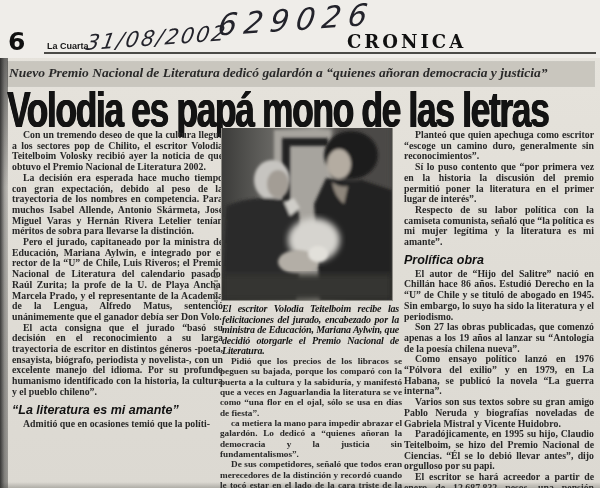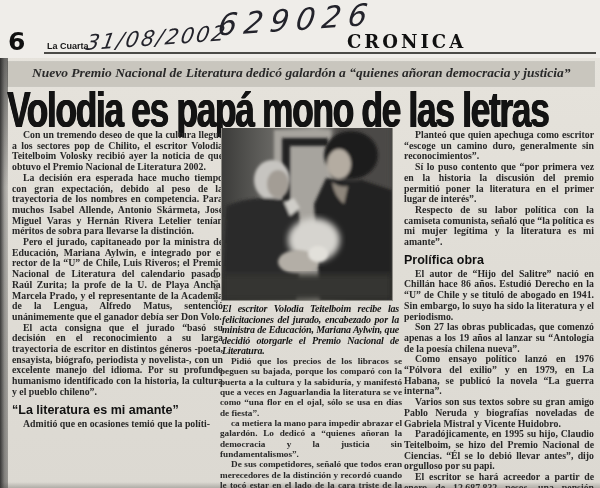--- a/index.html
+++ b/index.html
@@ -17,34 +17,34 @@
   .hand-date{position:absolute;left:86px;top:26px;font-size:21px;letter-spacing:2px;transform:rotate(-4deg) skewX(-14deg);}
 
   
   .page-number{position:absolute;left:8px;top:27px;font-family:"DejaVu Sans",sans-serif;font-weight:bold;font-size:25px;color:#101010;}
   .paper-logo{position:absolute;left:47px;top:41px;font-family:"Liberation Sans",sans-serif;font-weight:bold;font-size:9px;color:#161616;letter-spacing:0;}
   .section-title{position:absolute;left:347px;top:31px;font-family:"DejaVu Serif",serif;font-weight:bold;font-size:18px;letter-spacing:3px;color:#101010;}
   .header-rule{position:absolute;left:44px;top:52px;width:552px;height:2px;background:#4a4a46;}
 
   
   .kicker-bar{position:absolute;left:8px;top:62px;width:586px;height:24px;background:#c9c6be;box-shadow:0 0 0 1px rgba(120,118,110,.25);}
-  .kicker-text{position:absolute;left:24px;top:3px;font-family:"Liberation Serif",serif;font-style:italic;font-weight:bold;font-size:13.5px;color:#18181
+  .kicker-text{position:absolute;left:1px;top:3px;font-family:"Liberation Serif",serif;font-style:italic;font-weight:bold;font-size:13.5px;color:#18181
 
 8;white-space:nowrap;}
   .headline{position:absolute;left:7px;top:83px;width:600px;height:44px;overflow:visible;}
   .headline span{display:inline-block;white-space:nowrap;font-family:"Liberation Sans",sans-serif;font-weight:bold;font-size:41px;letter-spacing:-1.5px;color:#131313;transform:scale(.86,1.2);transform-origin:0 0;text-shadow:.7px 0 0 #131313,-.4px 0 0 #131313;}
 
   
   .article{position:absolute;left:8px;top:128px;width:588px;height:360px;overflow:hidden;}
   .col{position:absolute;top:2px;text-align:justify;color:#282828;}
   .col p{margin:0;text-indent:11px;font-weight:bold;}
   .col-left{left:4px;width:211px;font-size:9.8px;line-height:10.7px;}
   .col-right{left:396px;width:190px;font-size:9.8px;line-height:10.7px;}
   .col-mid-text{left:212px;top:228px;width:182px;font-size:9.2px;line-height:10.35px;}
-  .subhead{font-family:"Liberation Sans",sans-serif;font-weight:bold;font-size:12.5px;line-height:14px;margin:5px 0 2px;text-indent:0;text-align:left;color:#111;}
+  .subhead{font-family:"Liberation Sans",sans-serif;font-weight:bold;font-size:12.5px;line-height:14px;margin:5px 0 2px;text-indent:0;text-align:left;color:#111;font-style:italic;}
 
   
   .news-photo{position:absolute;left:214px;top:-6px;width:170px;height:178px;outline:1px solid #8d8b85;background:#777;}
   .photo-credit-vertical{position:absolute;left:206px;top:140px;width:4px;height:36px;opacity:.55;
     background:repeating-linear-gradient(180deg,#55544f 0 2px,transparent 2px 4px);}
   .photo-caption{position:absolute;left:214px;top:176px;width:177px;font-family:Liberation Serif, serif;font-weight:bold;font-style:italic;font-size:10px;line-height:10.6px;letter-spacing:-.2px;color:#141414;text-align:justify;}
 </style>
 </head>
 <body>
 
@@ -129,21 +129,21 @@
       <p>Pidió que los precios de los libracos se peguen su bajada, porque los comparó con la puerta a la cultura y la sabiduría, y manifestó que a veces en Jaguarlandia la literatura se ve como “una flor en el ojal, sólo se usa en días de fiesta”.</p>
       <p>ca metiera la mano para impedir abrazar el galardón. Lo dedicó a “quienes añoran la democracia y la justicia sin fundamentalismos”.</p>
       <p>De sus competidores, señaló que todos eran merecedores de la distinción y recordó cuando le tocó estar en el lado de la cara triste de la medalla, “donde al otro día me puse altiro a trabajar”.</p>
     </div>
 
     <div class="col col-right">
       <p>Planteó que quien apechuga como escritor “escoge un camino duro, generalmente sin reconocimientos”.</p>
       <p>Sí lo puso contento que “por primera vez en la historia la discusión del premio permitió poner la literatura en el primer lugar de interés”.</p>
       <p>Respecto de su labor política con la camiseta comunista, señaló que “la política es mi mujer legítima y la literatura es mi amante”.</p>
       <div class="subhead">Prolífica obra</div>
-      <p>El autor de “Hijo del Salitre” nació en Chillán hace 86 años. Estudió Derecho en la “U” de Chile y se tituló de abogado en 1941. Sin embargo, lo suyo ha sido la literatura y el periodismo.</p>
+      <p>El autor de “Hijo del Salitre” nació en Chillán hace 86 años. Estudió Derecho en la “U” de Chile y se tituló de abogado en 1945. Sin embargo, lo suyo ha sido la literatura y el periodismo.</p>
       <p>Son 27 las obras publicadas, que comenzó apenas a los 19 años al lanzar su “Antología de la poesía chilena nueva”.</p>
       <p>Como ensayo político lanzó en 1976 “Pólvora del exilio” y en 1979, en La Habana, se publicó la novela “La guerra interna”.</p>
       <p>Varios son sus textos sobre su gran amigo Pablo Neruda y biografías noveladas de Gabriela Mistral y Vicente Huidobro.</p>
       <p>Paradójicamente, en 1995 su hijo, Claudio Teitelboim, se hizo del Premio Nacional de Ciencias. “Él se lo debió llevar antes”, dijo orgulloso por su papi.</p>
       <p>El escritor se hará acreedor a partir de enero de 12.687.832 pesos, una pensión vitalicia de 20 UTM (573.320 machacantes) y un diploma.</p>
     </div>
 
   </div>
 
   <div class="scan-edge-left"></div>

